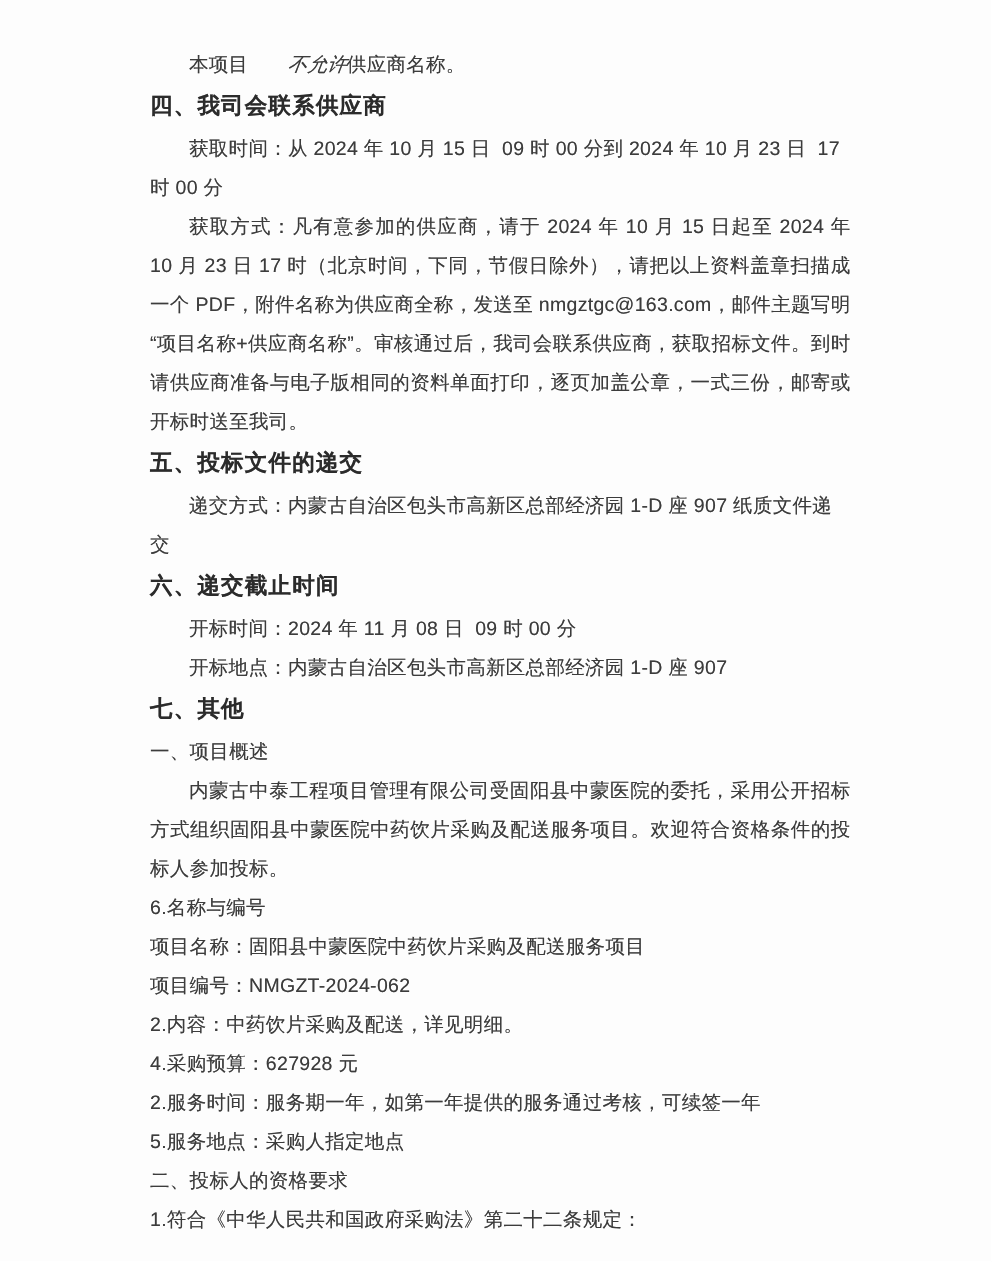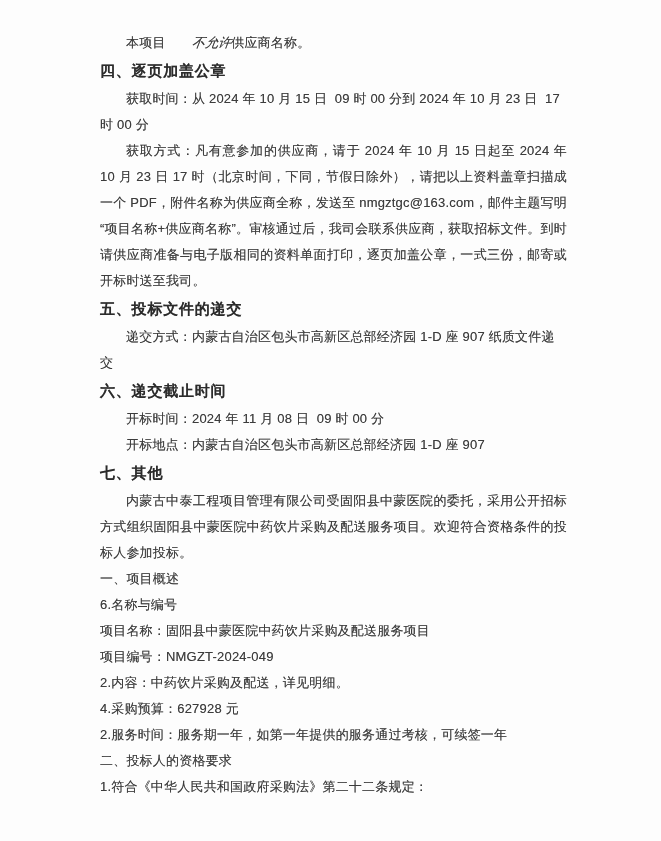--- a/index.html
+++ b/index.html
@@ -43,37 +43,38 @@
     transform:skewX(-8deg);
   }
 </style>
 </head>
 <body>
 
 <div class="page">
 
   <p class="para indent"><span>本项目</span><span class="emph">不允许</span><span>供应商名称。</span></p>
 
-  <h2 class="heading">四、逐页加盖公章</h2>
+  <h2 class="heading">四、我司会联系供应商</h2>
   <p class="para indent">获取时间：从 2024 年 10 月 15 日  09 时 00 分到 2024 年 10 月 23 日  17 时 00 分</p>
   <p class="para indent justify">获取方式：凡有意参加的供应商，请于 2024 年 10 月 15 日起至 2024 年 10 月 23 日 17 时（北京时间，下同，节假日除外），请把以上资料盖章扫描成一个 PDF，附件名称为供应商全称，发送至 nmgztgc@163.com，邮件主题写明“项目名称+供应商名称”。审核通过后，我司会联系供应商，获取招标文件。到时请供应商准备与电子版相同的资料单面打印，逐页加盖公章，一式三份，邮寄或开标时送至我司。</p>
 
   <h2 class="heading">五、投标文件的递交</h2>
   <p class="para indent">递交方式：内蒙古自治区包头市高新区总部经济园 1-D 座 907 纸质文件递交</p>
 
   <h2 class="heading">六、递交截止时间</h2>
   <p class="para indent">开标时间：2024 年 11 月 08 日  09 时 00 分</p>
   <p class="para indent">开标地点：内蒙古自治区包头市高新区总部经济园 1-D 座 907</p>
 
   <h2 class="heading">七、其他</h2>
+  <p class="para">一、项目概述</p>
+
   <p class="para indent justify">内蒙古中泰工程项目管理有限公司受固阳县中蒙医院的委托，采用公开招标方式组织固阳县中蒙医院中药饮片采购及配送服务项目。欢迎符合资格条件的投标人参加投标。</p>
-
-  <p class="para">一、项目概述</p>
   <p class="para">6.名称与编号</p>
   <p class="para">项目名称：固阳县中蒙医院中药饮片采购及配送服务项目</p>
-  <p class="para">项目编号：NMGZT-2024-049</p>
+  <p class="para">项目编号：NMGZT-2024-062</p>
   <p class="para">2.内容：中药饮片采购及配送，详见明细。</p>
   <p class="para">4.采购预算：627928 元</p>
   <p class="para">2.服务时间：服务期一年，如第一年提供的服务通过考核，可续签一年</p>
+  <p class="para">5.服务地点：采购人指定地点</p>
   <p class="para">二、投标人的资格要求</p>
   <p class="para">1.符合《中华人民共和国政府采购法》第二十二条规定：</p>
 
 </div>
 
 </body></html>

